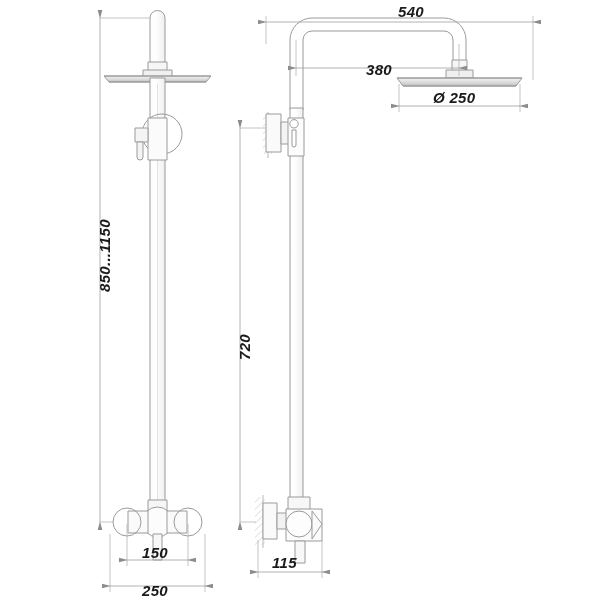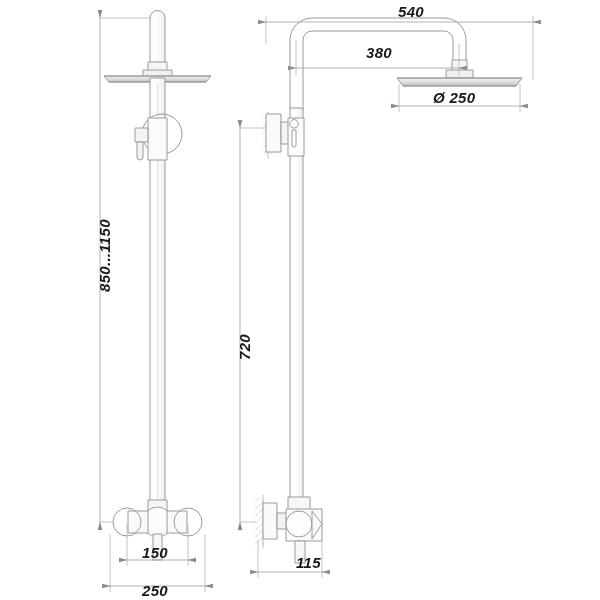--- a/index.html
+++ b/index.html
@@ -190,19 +190,19 @@
   <div class="dimlabel vert" style="left:96px; top:292px;">850...1150</div>
 
   <div class="dimlabel vert" style="left:236px; top:360px;">720</div>
 
   <div class="dimlabel" style="left:142px; top:544px;">150</div>
 
   <div class="dimlabel" style="left:142px; top:582px;">250</div>
 
   <div class="dimlabel" style="left:382px; top:3px;margin-left:16px;">540</div>
 
-  <div class="dimlabel" style="left:366px; top:44px;">380</div>
+  <div class="dimlabel" style="left:366px; top:61px;">380</div>
 
   <div class="dimlabel" style="left:433px; top:89px;font-style:italic;">Ø 250</div>
 
-  <div class="dimlabel" style="left:272px; top:554px;margin-left:24px;">115</div>
+  <div class="dimlabel" style="left:272px; top:554px;">115</div>
 
 </div>
 
 </body></html>

